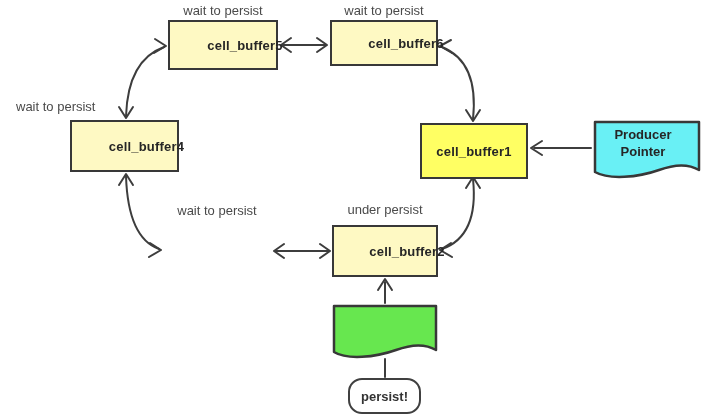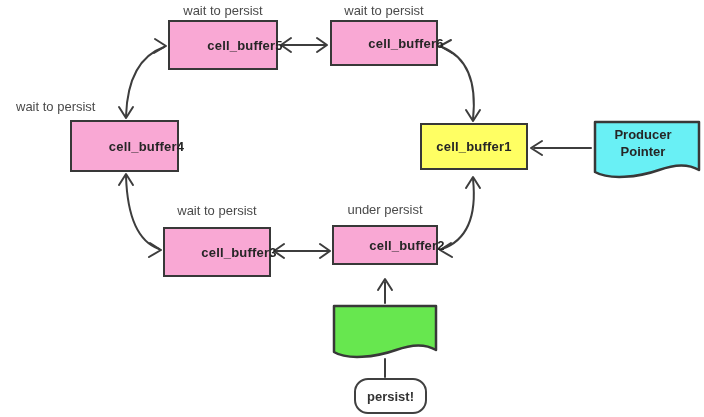--- a/index.html
+++ b/index.html
@@ -8,44 +8,44 @@
     position:relative;width:704px;height:417px;background:#ffffff;overflow:hidden;
     font-family:"Liberation Sans", sans-serif;
     text-decoration:underline;
   }
   #connectors{position:absolute;left:0;top:0;width:704px;height:417px;z-index:1;}
   #connectors path, #connectors line{stroke:#3d3d3d;stroke-width:2;fill:none;stroke-linecap:round;stroke-linejoin:round;}
   .node{
     position:absolute;z-index:2;display:flex;align-items:center;justify-content:center;
     border:2.5px solid #383838;font-weight:bold;font-size:13px;color:#262626;letter-spacing:0.2px;
   }
-  .red{background:#f9a8d4;padding-left:44px;}
+  .red{background:#fef9c3;padding-left:44px;}
   .yellow{background:#ffff63;}
   .caption{
     position:absolute;z-index:2;font-size:13px;color:#4a4a4a;white-space:nowrap;
   }
   .caption.centered{text-align:center;}
   .pointer{position:absolute;z-index:2;}
   .pointer svg{display:block;}
   .pointer .ptr-label{
     position:absolute;left:0;top:6px;width:100%;text-align:center;
     font-weight:bold;font-size:13px;line-height:17px;color:#262626;
   }
   #persist-node{
     position:absolute;z-index:2;display:flex;align-items:center;justify-content:center;
     background:#ffffff;border:2.5px solid #404040;border-radius:14px;
-    font-weight:bold;font-size:13px;color:#333333;margin-left:6px;
+    font-weight:bold;font-size:13px;color:#333333;
   }
   
   #node-b5{left:168px;top:20px;width:110px;height:50px;}
   #node-b6{left:330px;top:20px;width:108px;height:46px;}
   #node-b4{left:70px;top:120px;width:109px;height:52px;text-align:center;}
-  #node-b1{left:420px;top:123px;width:108px;height:47px;}
+  #node-b1{left:420px;top:123px;width:108px;height:56px;}
   #node-b3{left:163px;top:227px;width:108px;height:50px;}
-  #node-b2{left:332px;top:225px;width:106px;height:40px;}
+  #node-b2{left:332px;top:225px;width:106px;height:52px;}
   #caption-b5{left:168px;top:3px;width:110px;}
   #caption-b6{left:330px;top:3px;width:108px;}
   #caption-b4{left:16px;top:99px;}
   #caption-b3{left:163px;top:203px;width:108px;}
   #caption-b2{left:332px;top:202px;width:106px;}
   #pointer-producer{left:593px;top:120px;width:100px;height:62px;}
   #pointer-consumer{left:332px;top:304px;width:106px;height:58px;}
   #persist-node{left:348px;top:378px;width:73px;height:36px;}
 </style>
 </head>
@@ -109,21 +109,20 @@
   <div class="caption centered" id="caption-b5">wait to persist</div>
   <div class="caption centered" id="caption-b6">wait to persist</div>
   <div class="caption" id="caption-b4">wait to persist</div>
   <div class="caption centered" id="caption-b3">wait to persist</div>
   <div class="caption centered" id="caption-b2">under persist</div>
 
   <div class="node red" id="node-b5">cell_buffer5</div>
   <div class="node red" id="node-b6">cell_buffer6</div>
   <div class="node red" id="node-b4">cell_buffer4</div>
   <div class="node yellow" id="node-b1">cell_buffer1</div>
-  <div class="node red" id="node-b3">cell_buffer3</div>
   <div class="node red" id="node-b2">cell_buffer2</div>
 
   <div class="pointer" id="pointer-producer">
     <svg width="108" height="62" viewBox="0 0 108 62" xmlns="http://www.w3.org/2000/svg">
       <path d="M2,2 L106,2 L106,50 C96,44 82,44 66,50 C45,57.5 16,60 2,52 Z" fill="#69f0f5" stroke="#383838" stroke-width="2.5" stroke-linejoin="round"></path>
     </svg>
     <div class="ptr-label">Producer Pointer</div>
   </div>
 
   <div class="pointer" id="pointer-consumer">

